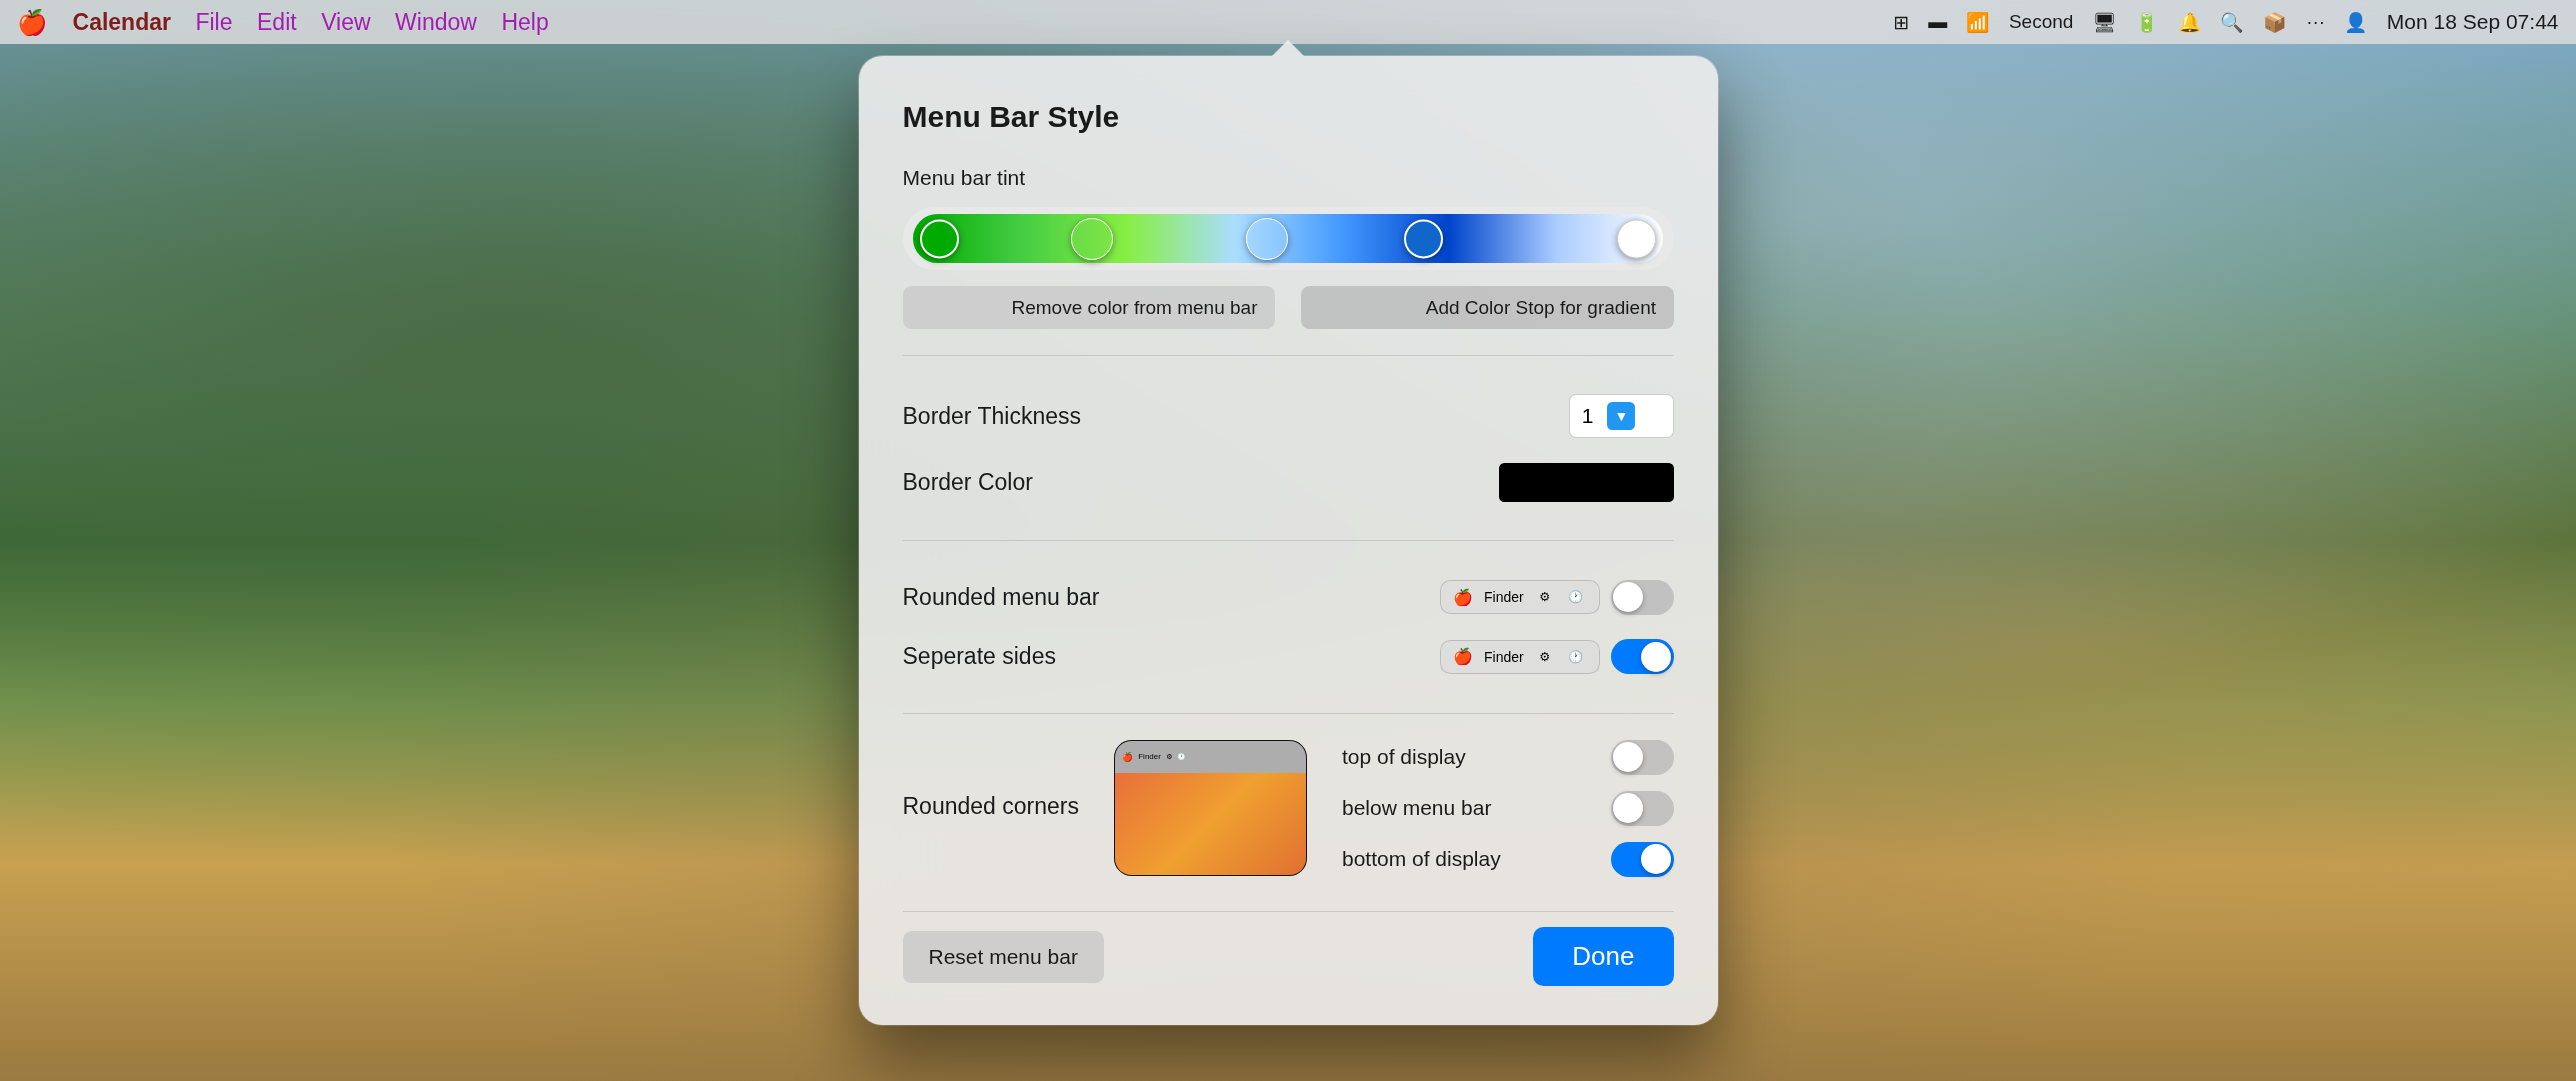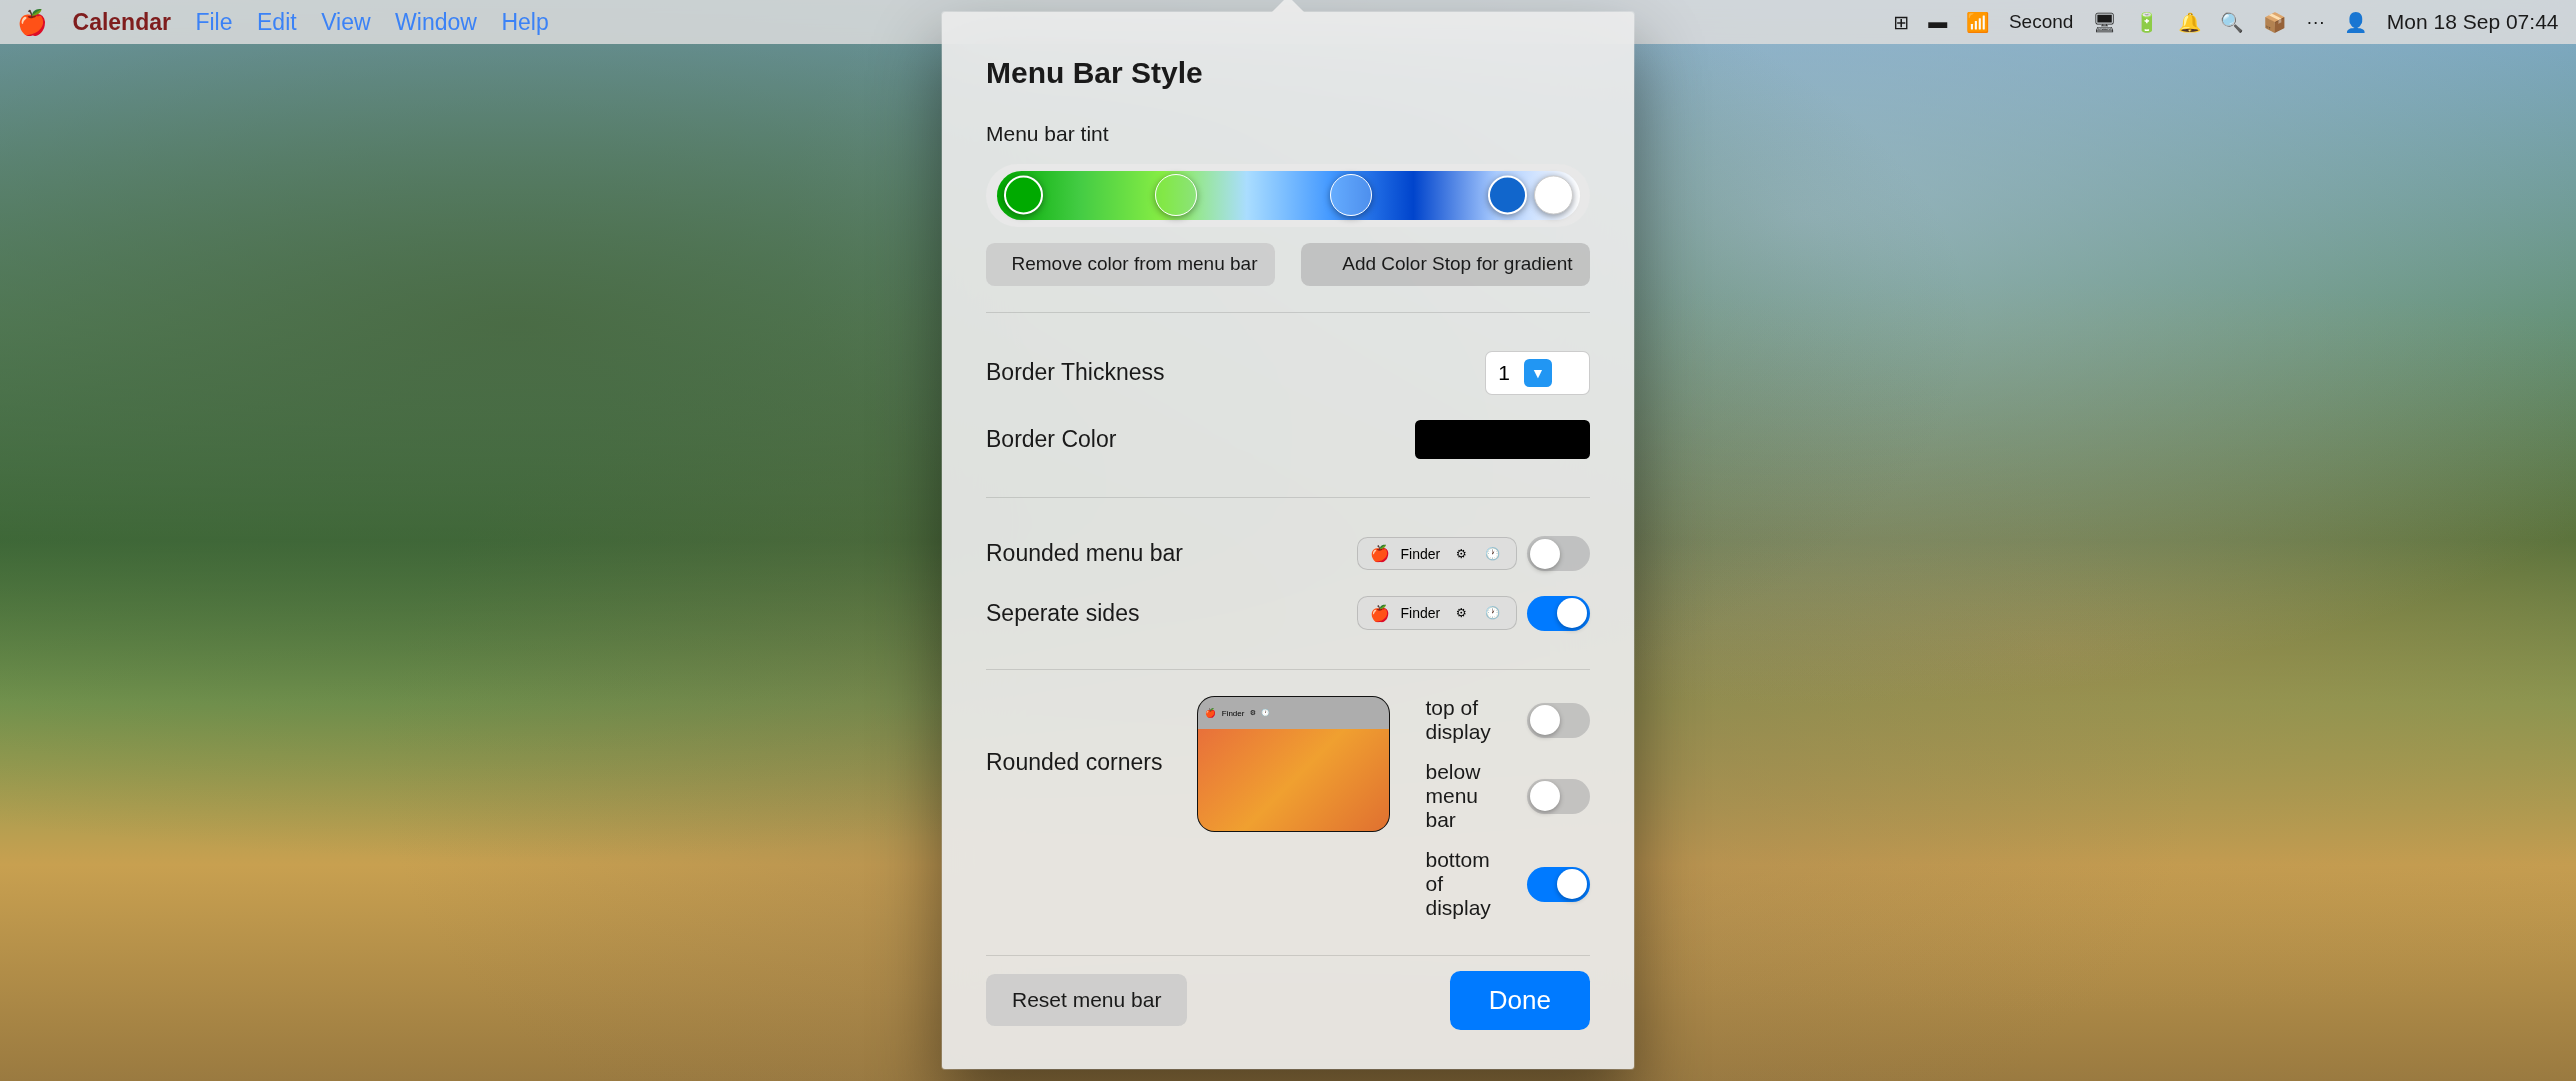--- a/index.html
+++ b/index.html
@@ -67,21 +67,21 @@
       font-size: 24.5px;
       color: #1a1a1a;
     }
 
     .menubar-app {
       font-weight: 600;
       color: #7f1d1d;
     }
 
     .menubar-item {
-      color: #3b82f6;
+      color: #a21caf;
       font-weight: 400;
     }
 
     .menubar-right {
       margin-left: auto;
       display: flex;
       align-items: center;
       gap: 19px;
       font-size: 19px;
       color: #1a1a1a;
@@ -98,22 +98,22 @@
       inset: 0;
       display: flex;
       align-items: center;
       justify-content: center;
       z-index: 200;
     }
 
     .dialog {
       background: rgba(235, 235, 235, 0.92);
       backdrop-filter: blur(35px);
-      border-radius: 3px;
-      width: 692px;
+      border-radius: 23px;
+      width: 859px;
       padding: 44px 44px 39px 44px;
       box-shadow: 0 35px 70px rgba(0,0,0,0.45), 0 0 0 0.9px rgba(255,255,255,0.3);
       position: relative;
     }
 
     
     .dialog::before {
       content: '';
       position: absolute;
       top: -16px;

